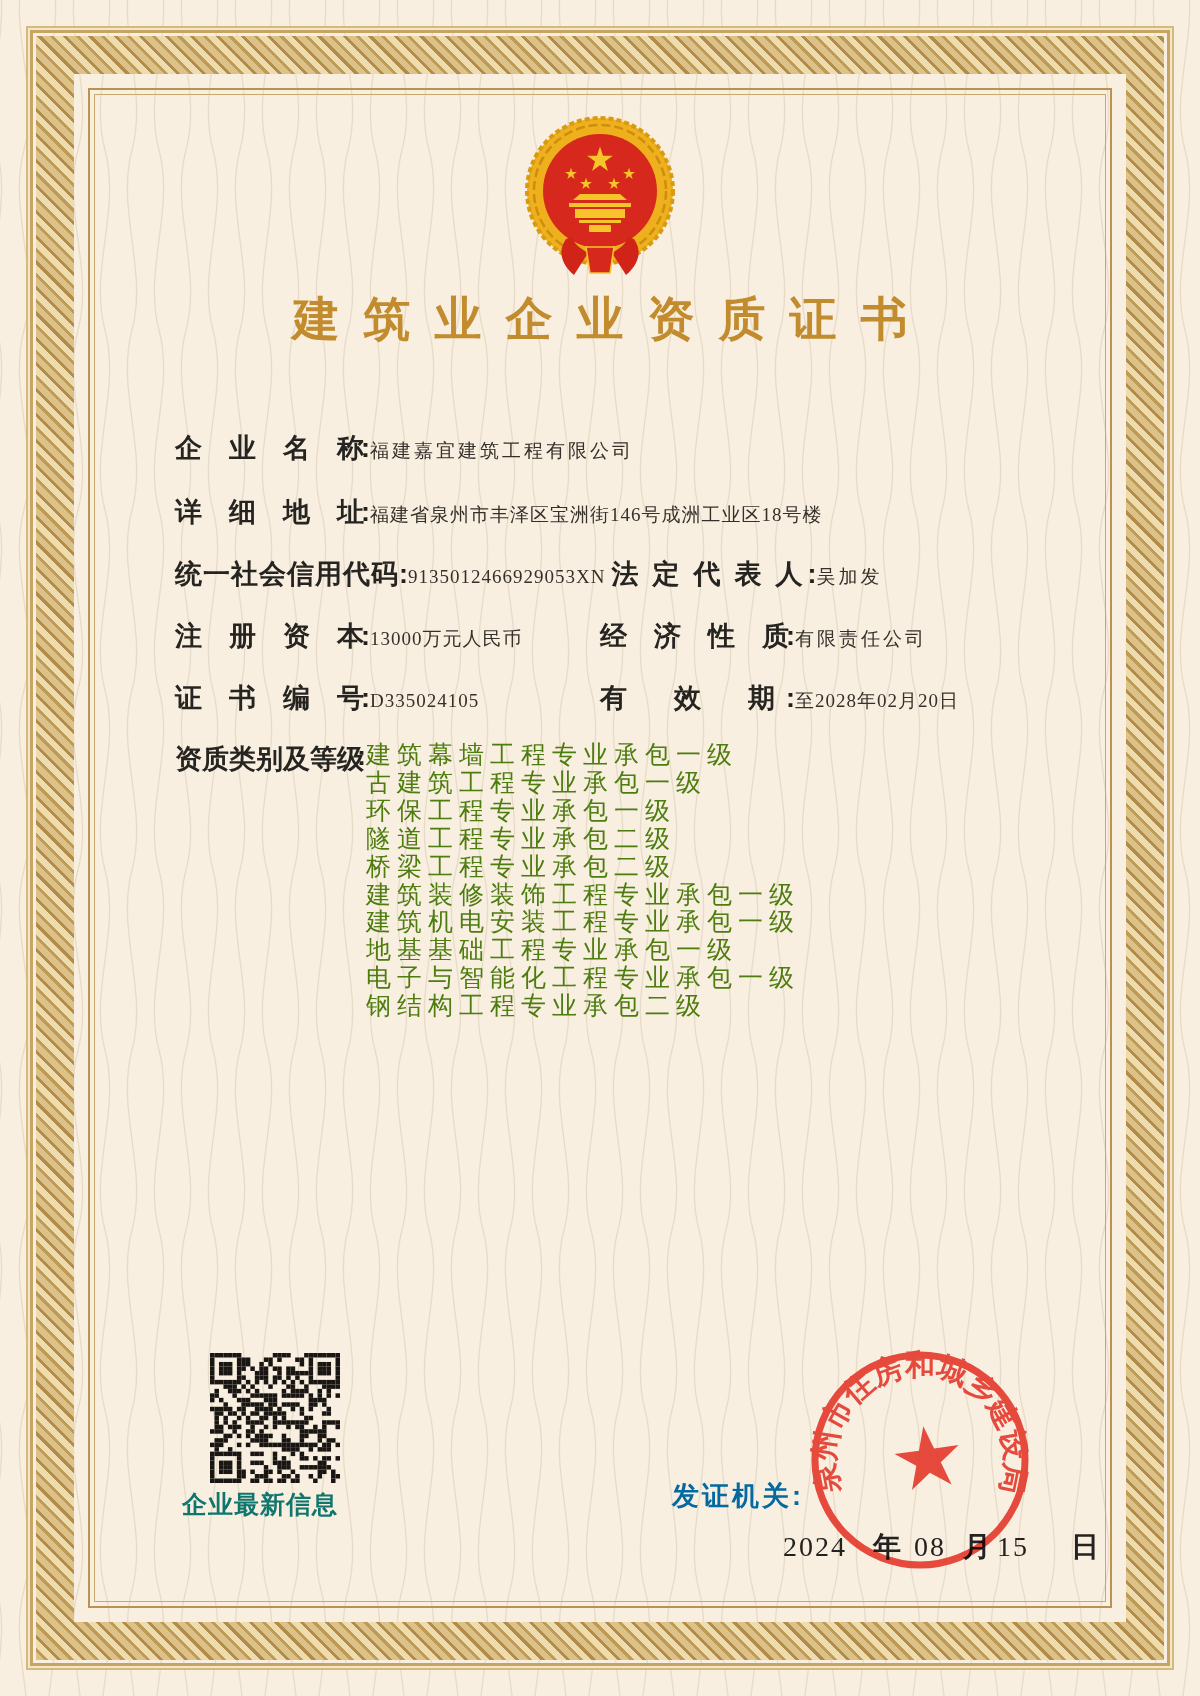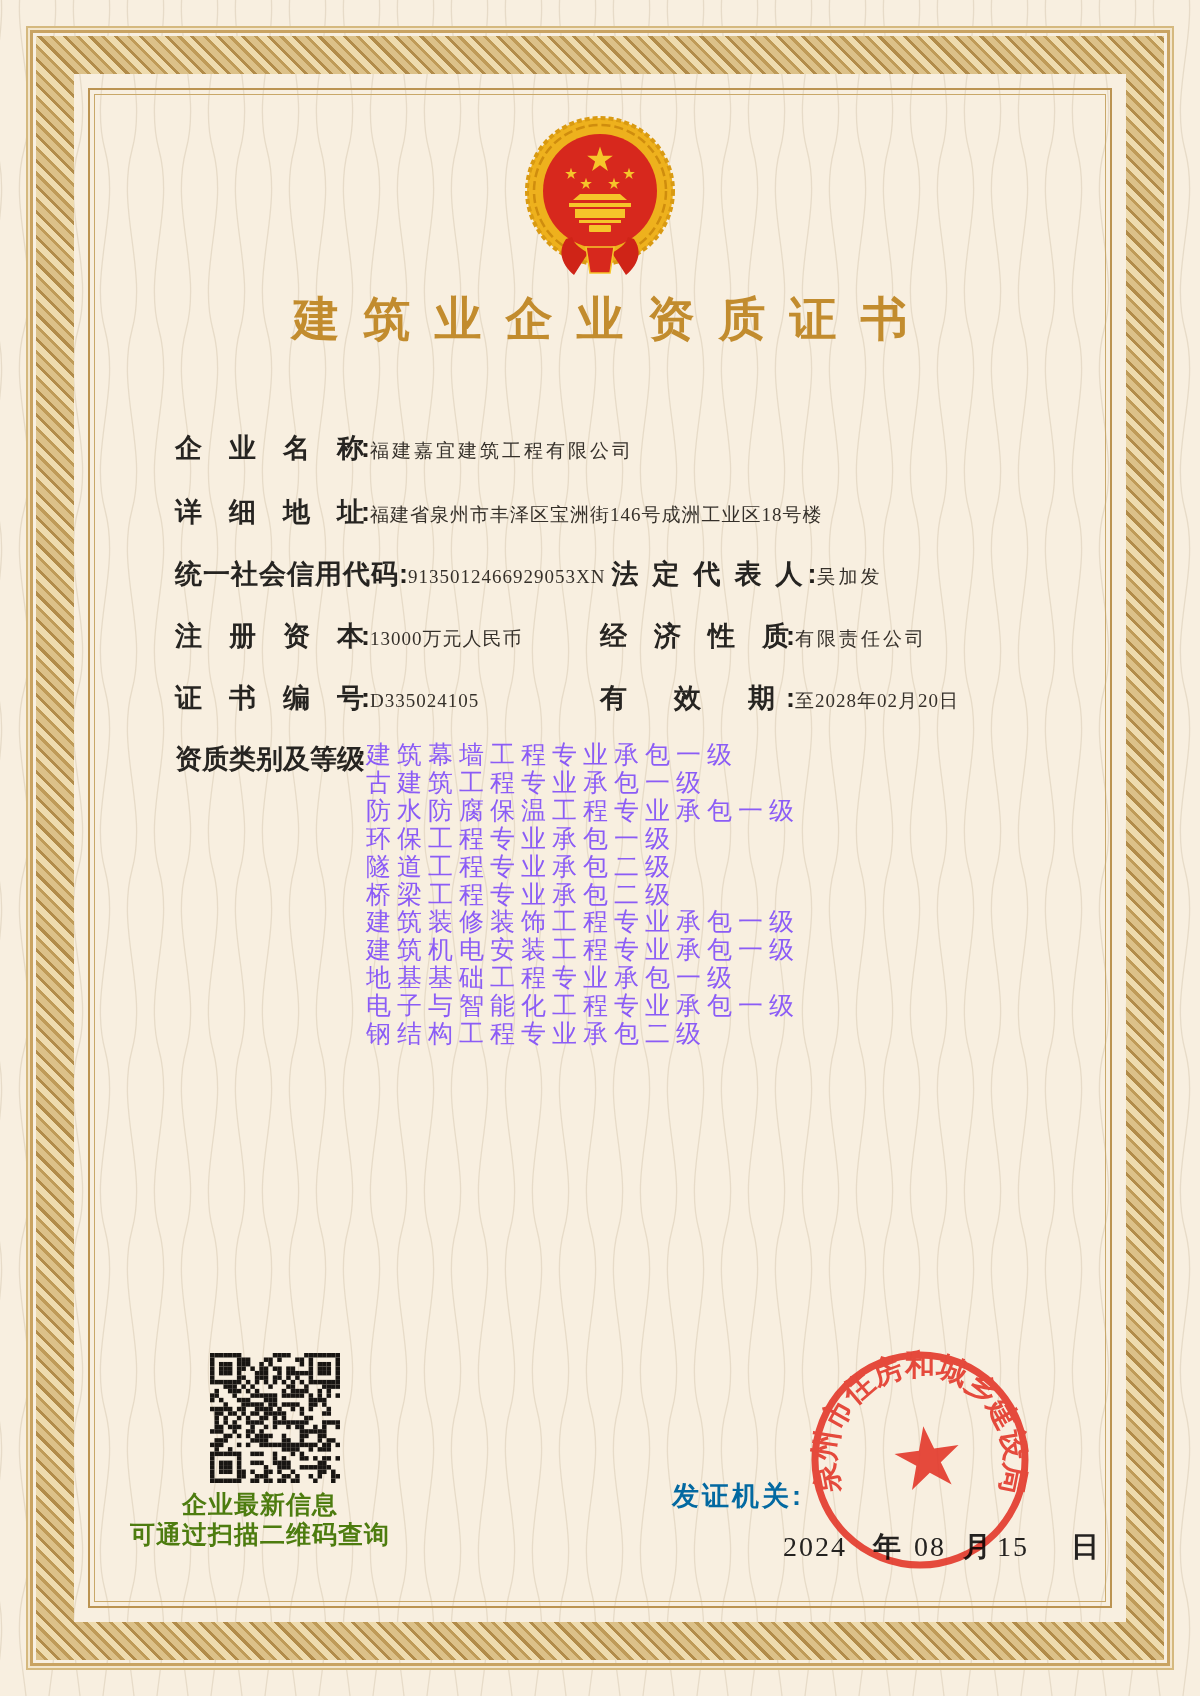--- a/index.html
+++ b/index.html
@@ -37,28 +37,28 @@
     font-family:"Liberation Serif","DejaVu Serif",serif;font-size:19px;
     color:#35302a;letter-spacing:3px;white-space:nowrap;flex:none;
   }
   .val.tight{letter-spacing:1px;}
   .pair2{position:absolute;left:425px;top:0;display:flex;align-items:baseline;}
   .row{position:absolute;}
   .r1{top:330px}.r2{top:394px}.r3{top:456px}.r4{top:518px}.r5{top:580px}.r6{top:641px;align-items:flex-start;}
 
   .qual-list{list-style:none;margin:0;padding:0;}
   .qual-list li{
-    font-family:Liberation Sans, sans-serif;font-size:25px;color:#8b5cf6;
+    font-family:Liberation Sans, sans-serif;font-size:25px;color:#4d7c0f;
     letter-spacing:6px;line-height:27.9px;white-space:nowrap;
   }
   .r6 .lbl{width:182px;}
 
   .qr{position:absolute;left:110px;top:1253px;width:130px;height:130px;}
   .qr-note{position:absolute;left:0px;top:1389px;width:320px;text-align:center;
-    font-weight:bold;font-size:25px;line-height:30px;color:#4d7c0f;letter-spacing:1px;}
+    font-weight:bold;font-size:25px;line-height:30px;color:#0f766e;letter-spacing:1px;}
 
   .issuer{position:absolute;left:572px;top:1378px;font-weight:bold;font-size:27px;
     letter-spacing:3px;color:#0369a1;}
   .date-line{position:absolute;left:683px;top:1428px;display:flex;align-items:baseline;
     font-size:28px;color:#242220;}
   .date-num{font-family:"Liberation Serif","DejaVu Serif",serif;letter-spacing:2px;}
   .date-unit{font-weight:bold;font-family:"Liberation Sans",sans-serif;}
   .g1{margin-left:26px}.g2{margin-left:13px}.g3{margin-left:17px}.g4{margin-left:6px}.g5{margin-left:42px}
 
   .seal{position:absolute;left:690px;top:1230px;width:260px;height:260px;
@@ -196,21 +196,20 @@
         <span class="val tight">至2028年02月20日</span>
       </span>
     </div>
 
     <div class="row r6">
       <span class="lbl">资质类别及等级</span>
         <span class="colon">:</span>
       <ul class="qual-list">
         <li>建筑幕墙工程专业承包一级</li>
         <li>古建筑工程专业承包一级</li>
-        <li>防水防腐保温工程专业承包一级</li>
         <li>环保工程专业承包一级</li>
         <li>隧道工程专业承包二级</li>
         <li>桥梁工程专业承包二级</li>
         <li>建筑装修装饰工程专业承包一级</li>
         <li>建筑机电安装工程专业承包一级</li>
         <li>地基基础工程专业承包一级</li>
         <li>电子与智能化工程专业承包一级</li>
         <li>钢结构工程专业承包二级</li>
       </ul>
     </div>
@@ -639,21 +638,20 @@
         <rect x="13" y="28" width="1" height="1" fill="#181512"></rect>
         <rect x="15" y="28" width="1" height="1" fill="#181512"></rect>
         <rect x="16" y="28" width="1" height="1" fill="#181512"></rect>
         <rect x="18" y="28" width="1" height="1" fill="#181512"></rect>
         <rect x="19" y="28" width="1" height="1" fill="#181512"></rect>
         <rect x="23" y="28" width="1" height="1" fill="#181512"></rect>
         <rect x="27" y="28" width="1" height="1" fill="#181512"></rect>
       </svg>
     <div class="qr-note">
       <div>企业最新信息</div>
-      <div>可通过扫描二维码查询</div>
     </div>
 
     <div class="issuer">发证机关:</div>
     <div class="date-line">
       <span class="date-num">2024</span>
       <span class="date-unit g1">年</span>
       <span class="date-num g2">08</span>
       <span class="date-unit g3">月</span>
       <span class="date-num g4">15</span>
       <span class="date-unit g5">日</span>

